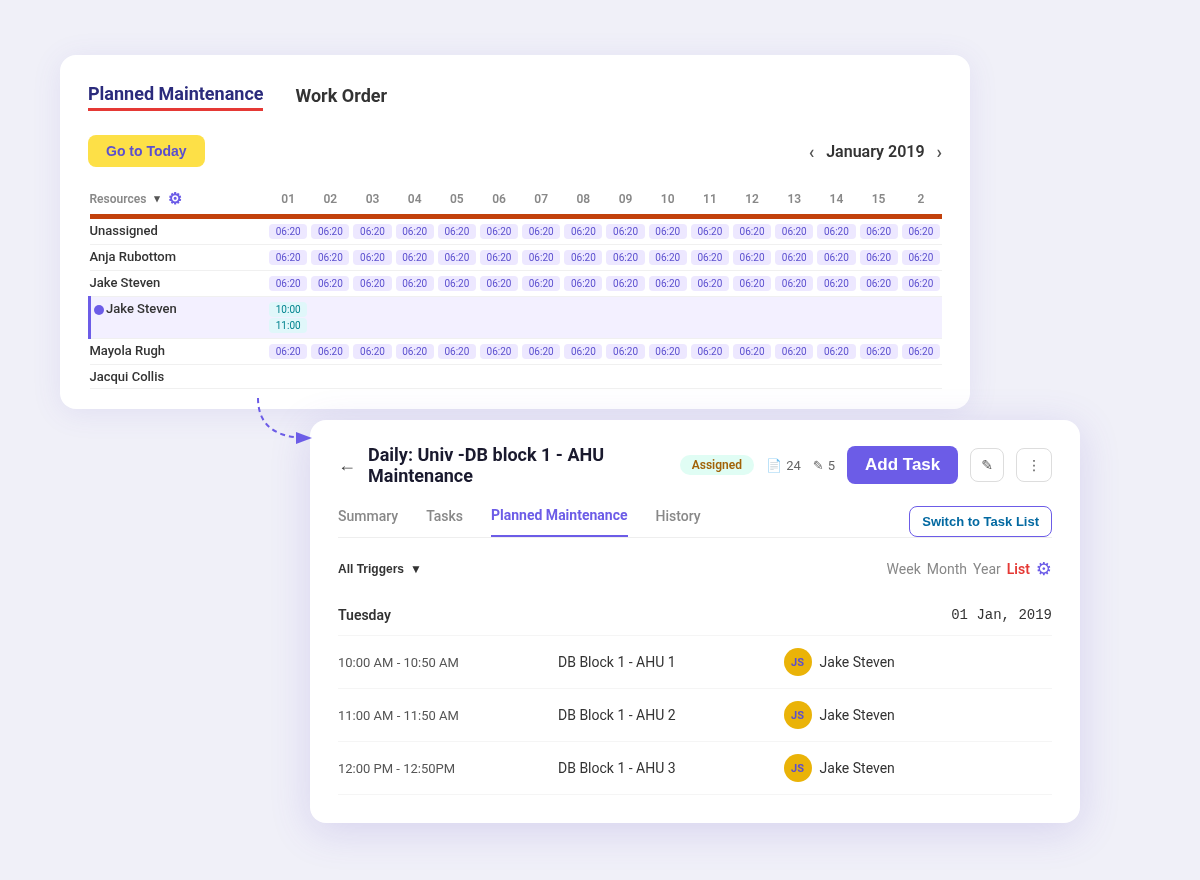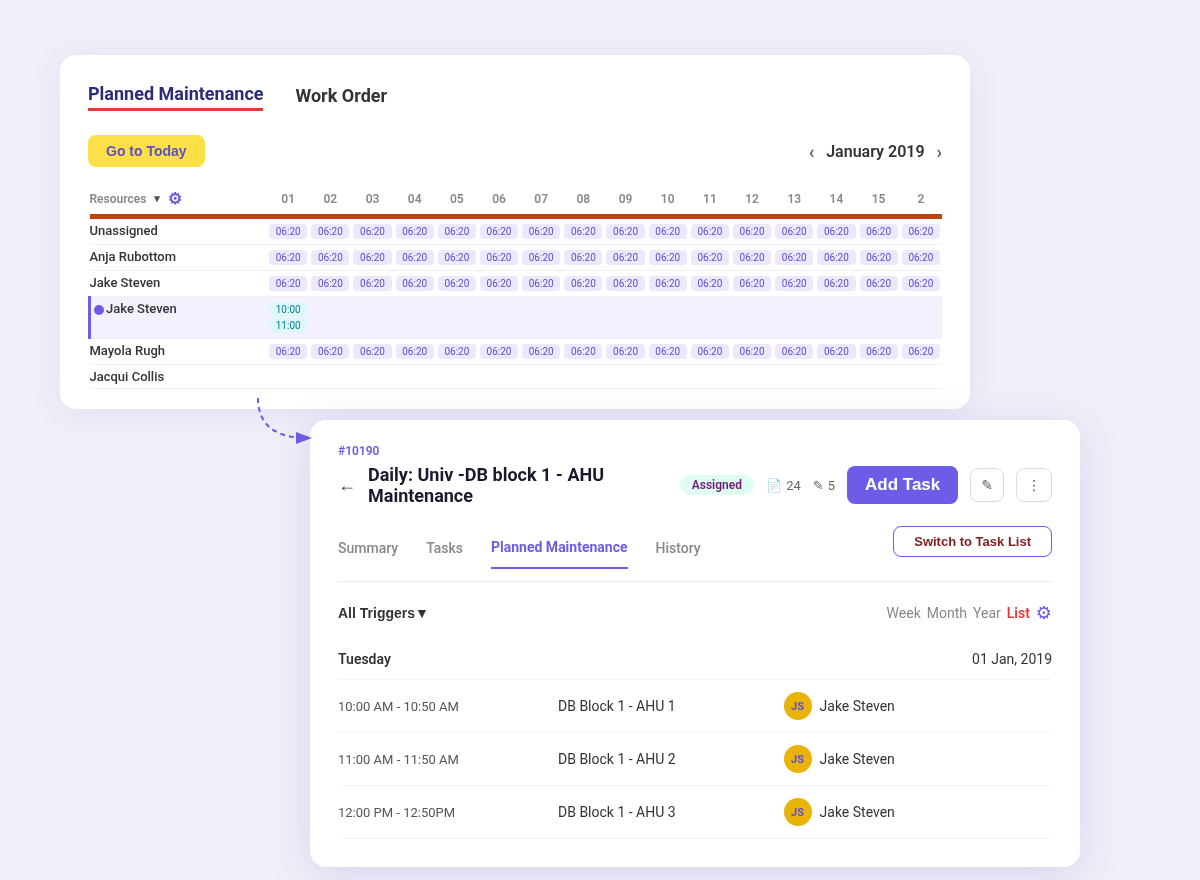--- a/index.html
+++ b/index.html
@@ -183,21 +183,21 @@
       font-size: 18px;
     }
     .detail-title {
       font-size: 18px;
       font-weight: 700;
       color: #1a1a2e;
       flex: 1;
     }
     .assigned-badge {
       background: #e0fdf4;
-      color: #701a75;
+      color: #a16207;
       border-radius: 20px;
       padding: 3px 12px;
       font-size: 12px;
       font-weight: 600;
     }
     .count-badge {
       display: flex;
       align-items: center;
       gap: 4px;
       color: #666;
@@ -240,39 +240,40 @@
     }
     .detail-tab.active {
       color: #6c5ce7;
       font-weight: 700;
       border-bottom: 2px solid #6c5ce7;
     }
     .switch-task-btn {
       margin-left: auto;
       background: #fff;
       border: 1px solid #6c5ce7;
-      color: #7f1d1d;
+      color: #0369a1;
       border-radius: 8px;
-      padding: 7px 20px;
+      padding: 7px 12px;
       font-size: 13px;
       font-weight: 600;
       cursor: pointer;
-      margin-bottom: 24px;
+      margin-bottom: 0;
     }
 
     
     .view-row {
       display: flex;
       align-items: center;
       margin-bottom: 16px;
     }
     .all-triggers-btn {
       display: flex;
       align-items: flex-start;
-      font-size: 14px;
+      gap: 6px;
+      font-size: 12px;
       font-weight: 600;
       color: #333;
       cursor: pointer;
       border: none;
       background: none;
     }
     .view-options {
       margin-left: auto;
       display: flex;
       align-items: center;
@@ -303,20 +304,21 @@
       font-size: 14px;
       border-bottom: 1px solid #f5f5f5;
       color: #333;
       vertical-align: middle;
     }
     .date-cell {
       text-align: right;
       color: #555;
       font-size: 13px;
       min-width: 140px;
+      font-family: Liberation Mono, monospace;
     }
     .day-label {
       font-size: 14px;
       font-weight: 600;
       color: #1a1a2e;
       padding: 10px 0 4px 0;
       border-bottom: 1px solid #f0f0f0;
     }
     .avatar-circle {
       width: 28px;
@@ -656,21 +658,20 @@
   <defs>
     <marker id="arrowhead" markerWidth="8" markerHeight="6" refX="6" refY="3" orient="auto">
       <polygon points="0 0, 8 3, 0 6" fill="#6c5ce7"></polygon>
     </marker>
   </defs>
   <path d="M 10 10 Q 10 50 60 50" fill="none" stroke="#6c5ce7" stroke-width="2" stroke-dasharray="5,4" marker-end="url(#arrowhead)"></path>
 </svg>
 
 <div class="detail-card">
 
-  <div class="detail-id">#10190</div>
 
   <div class="detail-title-row">
     <span class="back-btn">←</span>
     <span class="detail-title">Daily: Univ -DB block 1 - AHU Maintenance</span>
     <span class="assigned-badge">Assigned</span>
     <span class="count-badge">
       <span>📄</span>
       <span>24</span>
     </span>
     <span class="count-badge">

